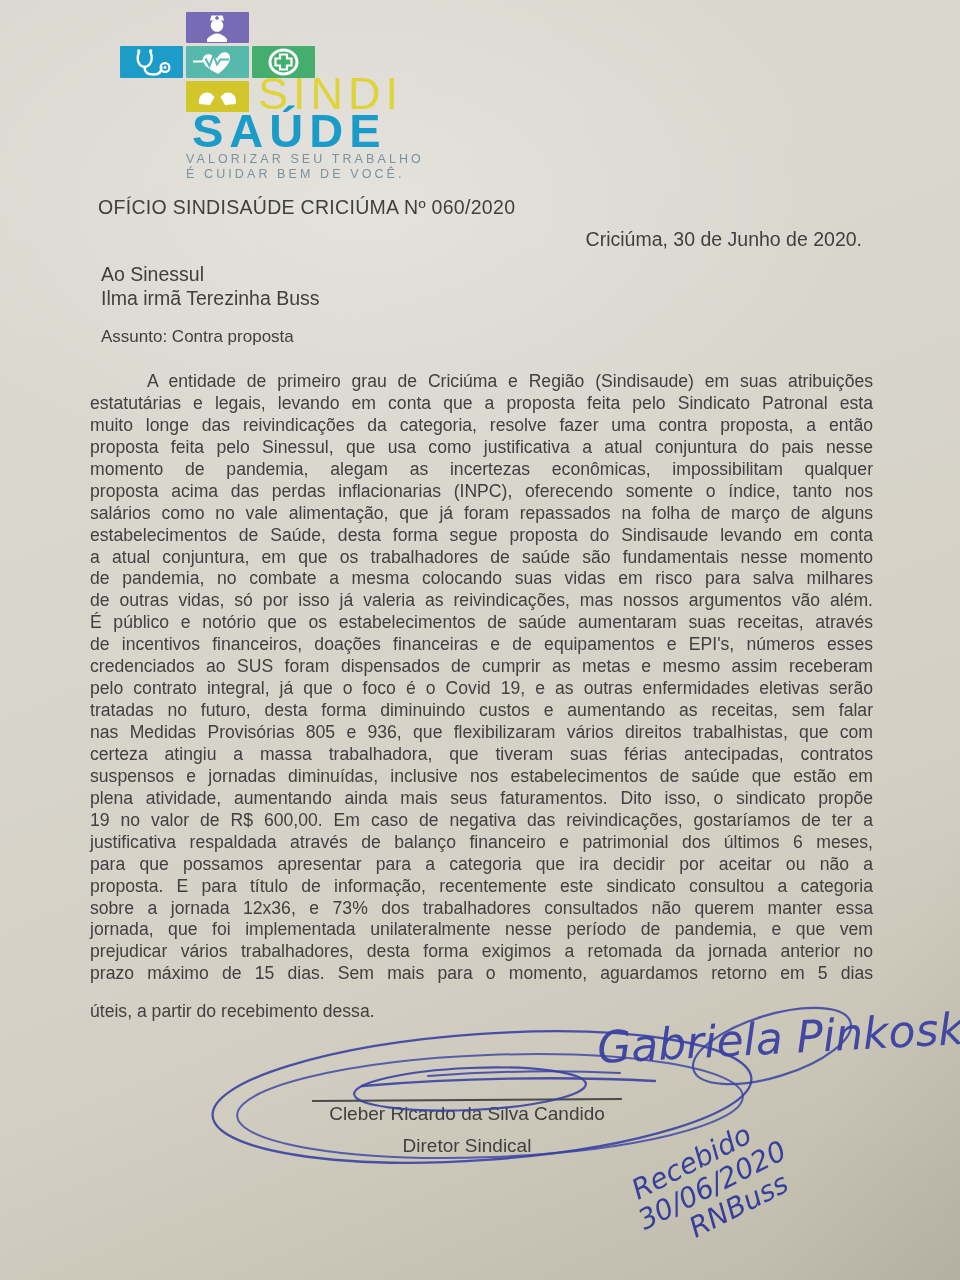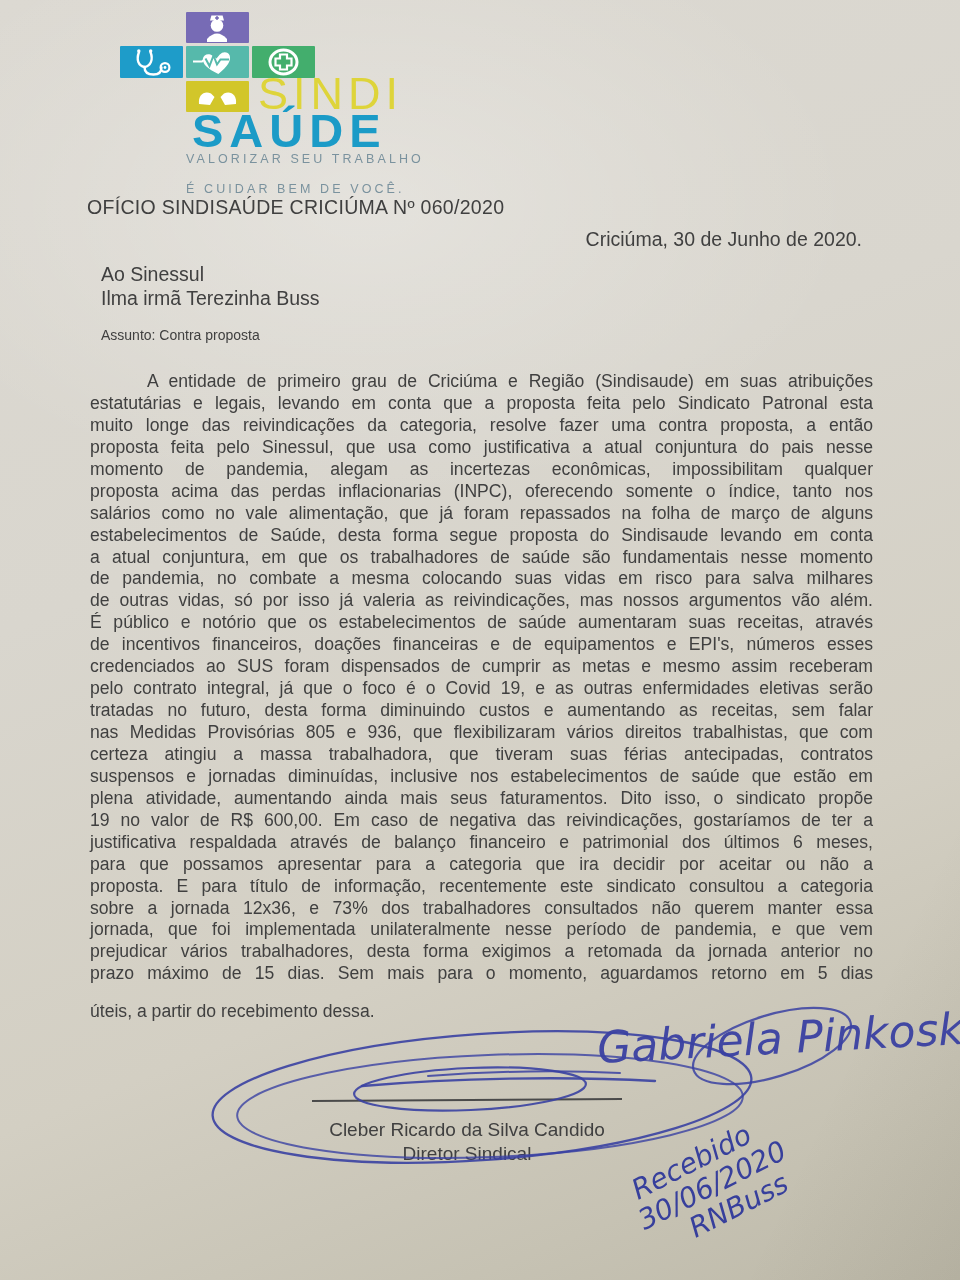--- a/index.html
+++ b/index.html
@@ -19,33 +19,33 @@
   .c-purple{left:68px;top:0;width:63px;height:31px;}
   .c-blue{left:2px;top:34px;width:63px;height:32px;}
   .c-teal{left:68px;top:34px;width:63px;height:32px;}
   .c-green{left:134px;top:34px;width:63px;height:32px;}
   .c-yellow{left:68px;top:69px;width:63px;height:31px;}
   .logo-sindi{position:absolute;left:140px;top:62px;font-size:45px;line-height:40px;font-weight:400;letter-spacing:5px;}
   .logo-saude{position:absolute;left:66px;top:97px;font-size:47px;line-height:44px;font-weight:700;letter-spacing:6px;margin-left:8px;}
   .logo-tag1{position:absolute;left:68px;top:140px;font-size:12.5px;letter-spacing:3.1px;font-weight:500;}
   .logo-tag2{position:absolute;left:68px;top:155px;font-size:12.5px;letter-spacing:3.1px;font-weight:500;}
   
-  .ref{position:absolute;left:87px;top:196px;font-size:19.5px;letter-spacing:.3px;}
+  .ref{position:absolute;left:98px;top:196px;font-size:19.5px;letter-spacing:.3px;}
   .date{position:absolute;right:98px;top:228px;font-size:19.5px;}
   .rcpt1{position:absolute;left:101px;top:263px;font-size:19.5px;}
   .rcpt2{position:absolute;left:101px;top:287px;font-size:19.5px;text-align:center;}
-  .subject{position:absolute;left:101px;top:327px;font-size:14px;}
+  .subject{position:absolute;left:101px;top:327px;font-size:17px;}
   .body{position:absolute;left:90px;top:371px;width:783px;font-size:17.6px;}
   .body-line{height:21.95px;line-height:21.9px;text-align:justify;text-align-last:justify;white-space:nowrap;}
   .body-line.first{text-indent:57px;}
   .body-line.last{text-align-last:left;white-space:normal;margin-top:16px;}
   .sigblock{position:absolute;left:312px;top:1099px;width:310px;text-align:center;}
   .sigline{border-top:2px solid #4a4a4a;transform:rotate(-.4deg);}
-  .signame{font-size:19px;margin-top:18px;}
-  .sigtitle{font-size:19px;margin-top:2px;}
+  .signame{font-size:19px;margin-top:2px;}
+  .sigtitle{font-size:19px;margin-top:10px;}
   
   .ink{position:absolute;left:0;top:0;width:960px;height:1280px;pointer-events:none;}
 </style>
 </head>
 <body>
 
 <div class="page">
 
   <div class="logo">
     <div class="cell c-purple" style="background-color: rgb(119, 107, 181);">
@@ -82,21 +82,21 @@
     </div>
     <div class="cell c-yellow" style="background-color: rgb(210, 198, 42);">
       <svg viewBox="0 0 63 31">
         <path d="M13 23 C12 13.5 18.5 9.5 25 12.5 L28.5 16 L24 24 Z" fill="#fff"></path>
         <path d="M50 23 C51 13.5 44.5 9.5 38 12.5 L34.5 16 L39 24 Z" fill="#fff"></path>
       </svg>
     </div>
     <div class="logo-sindi" style="color: rgb(222, 212, 58);">SINDI</div>
     <div class="logo-saude" style="color: rgb(27, 155, 199);">SAÚDE</div>
     <div class="logo-tag1" style="color: rgb(122, 146, 158);">VALORIZAR SEU TRABALHO</div>
-    <div class="logo-tag2" style="color: rgb(122, 146, 158); margin-top: 15px;">É CUIDAR BEM DE VOCÊ.</div>
+    <div class="logo-tag2" style="color: rgb(122, 146, 158);">É CUIDAR BEM DE VOCÊ.</div>
   </div>
 
   <div class="ref">OFÍCIO SINDISAÚDE CRICIÚMA Nº 060/2020</div>
   <div class="date">Criciúma, 30 de Junho de 2020.</div>
   <div class="rcpt1">Ao Sinessul</div>
   <div class="rcpt2">Ilma irmã Terezinha Buss</div>
   <div class="subject">Assunto: Contra proposta</div>
 
   <div class="body">
       <div class="body-line first">A entidade de primeiro grau de Criciúma e Região (Sindisaude) em suas atribuições</div>

